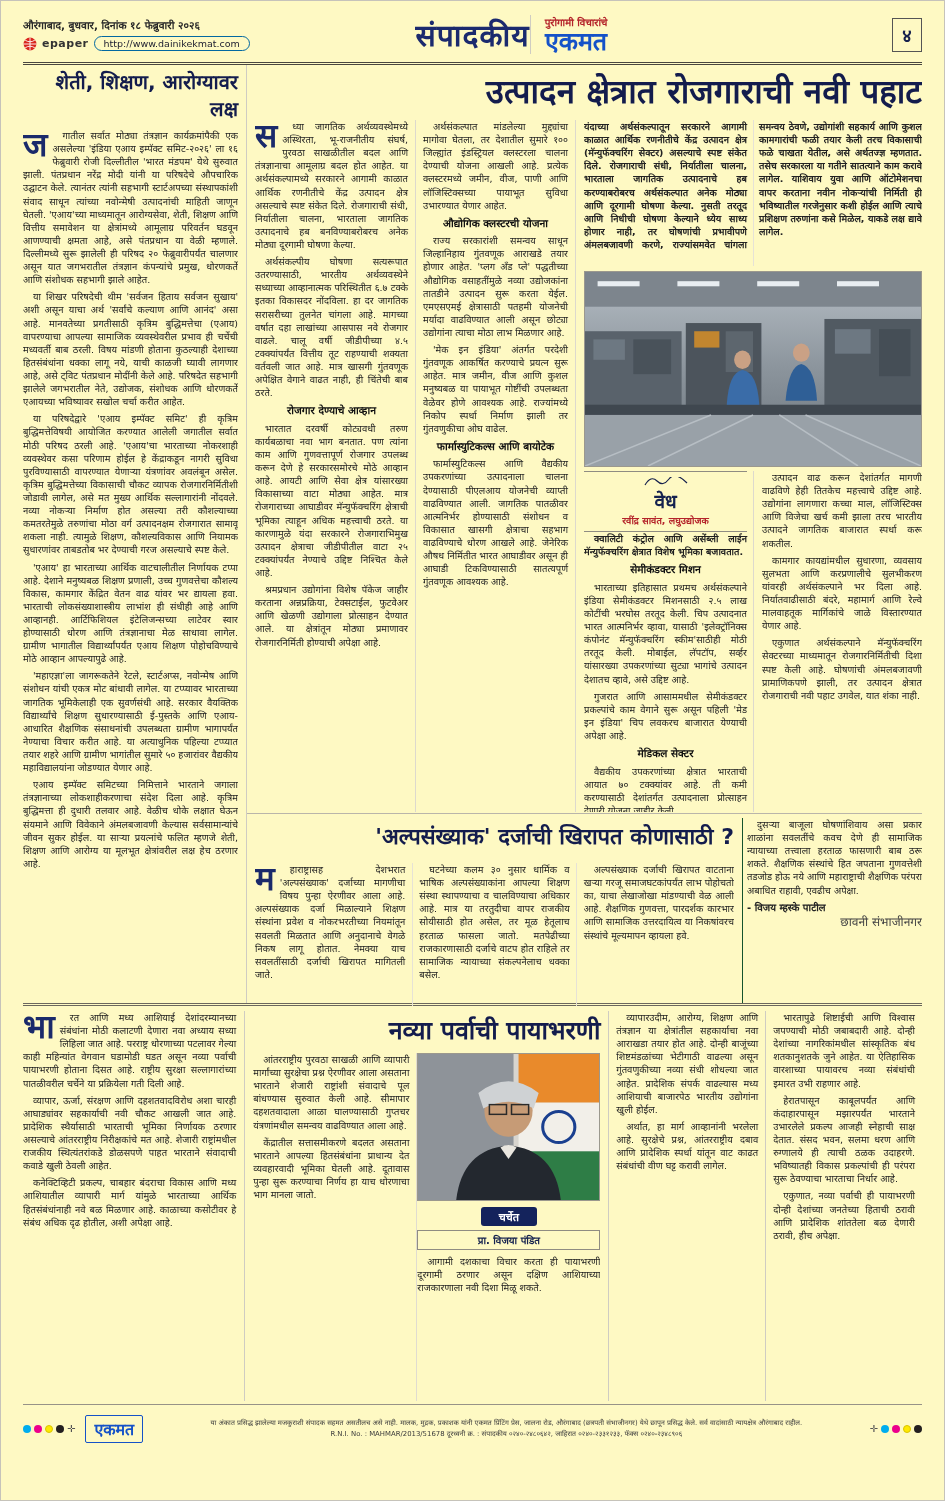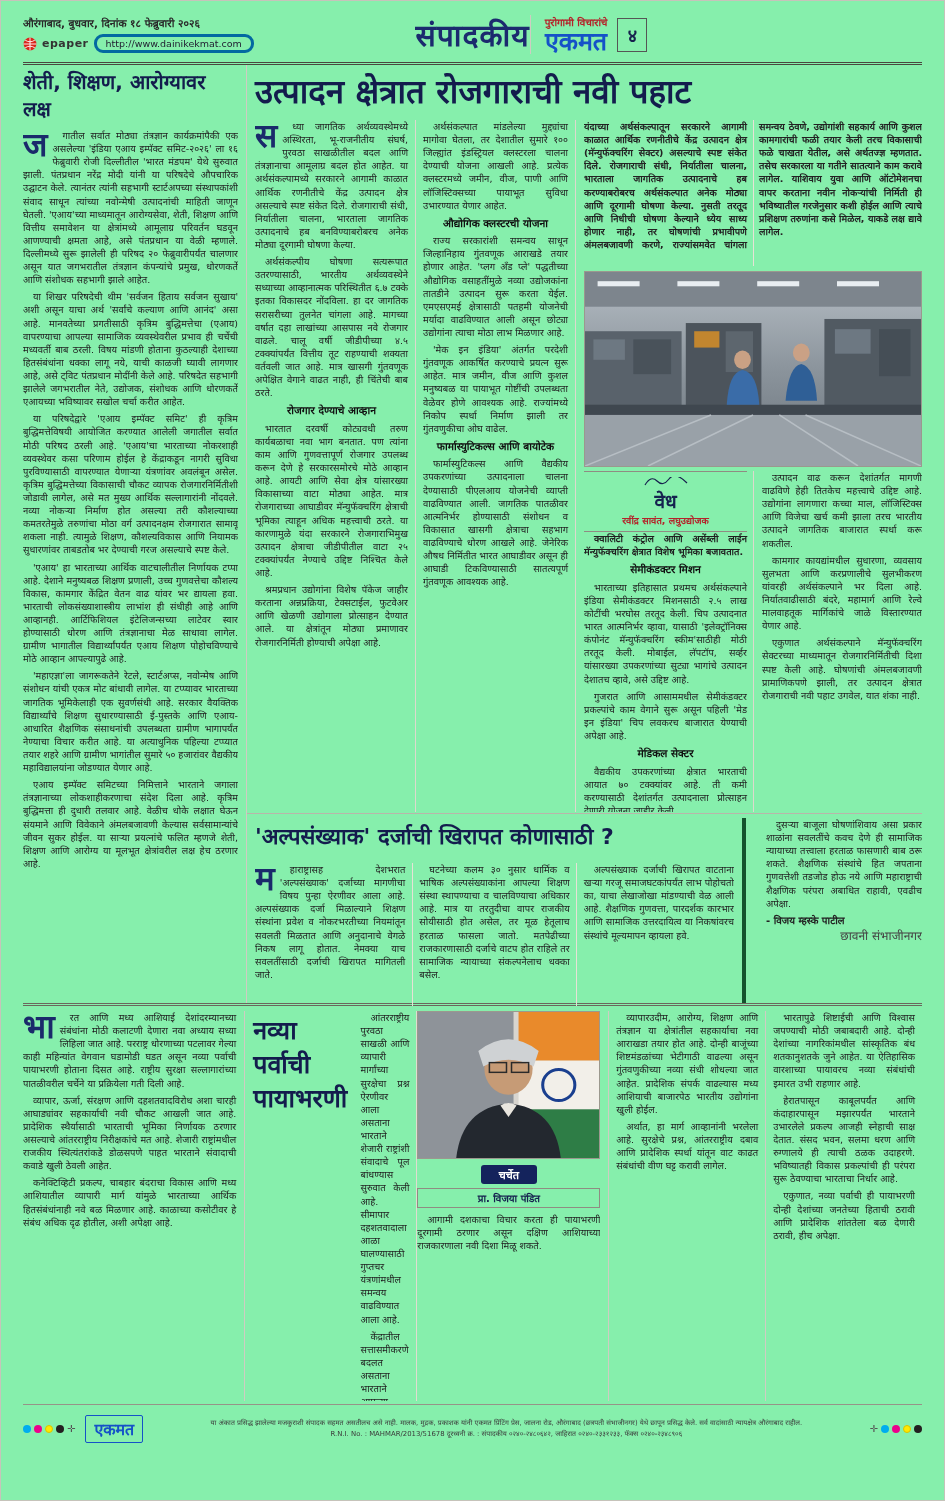--- a/index.html
+++ b/index.html
@@ -1,39 +1,39 @@
 <!DOCTYPE html>
 <html><head>
 <meta charset="utf-8">
 <style>
   *{box-sizing:border-box;margin:0;padding:0}
   html,body{width:945px;height:1501px}
   body{background:#e9e7e1;font-family:"DejaVu Sans","Liberation Sans",sans-serif;color:#222}
-  .page{position:relative;width:945px;height:1501px;background:#86efac;border:1px solid #c6c3ba;padding:6px 22px 4px;overflow:hidden}
+  .page{position:relative;width:945px;height:1501px;background:#fef9c3;border:1px solid #c6c3ba;padding:6px 22px 4px;overflow:hidden}
   
   .hdr{display:flex;align-items:stretch;height:58px;border-bottom:3px double #4a473f;padding:2px 0}
   .hdr-left{flex:1;display:flex;flex-direction:column;justify-content:center;gap:4px}
   .hdr-date{font-size:10.5px;font-weight:bold;color:#2a2a2a}
   .epaper-row{display:flex;align-items:center;gap:5px}
   .epaper-word{font-size:11px;font-weight:bold;color:#333;letter-spacing:.5px}
-  .url-pill{border:3px solid #0369a1;border-radius:9px;padding:1px 9px;font-size:9.5px;color:#223}
+  .url-pill{border:1px solid #0369a1;border-radius:9px;padding:1px 9px;font-size:9.5px;color:#223}
   .hdr-center{display:flex;align-items:center}
   .section-title{font-size:30px;font-weight:bold;color:#1b2a6e;letter-spacing:1px}
-  .hdr-right{flex:1;display:flex;align-items:center;justify-content:flex-start;gap:10px}
+  .hdr-right{flex:1;display:flex;align-items:center;justify-content:space-between;gap:10px}
   .mast{text-align:center;border-left:1px solid #cfccc2;padding-left:14px}
   .tagline{font-size:10px;font-weight:bold;color:#b4232a}
   .brand{font-size:25px;font-weight:bold;color:#1552c8;line-height:1}
   .pgbox{width:30px;height:34px;border:1.5px solid #555;display:flex;align-items:center;justify-content:center;font-size:18px;font-weight:bold;color:#16214d}
   
   .body-text{font-size:9.5px;line-height:1.38;text-align:justify;color:#1f1f1f}
   .para{margin:0 0 4px;text-indent:10px}
   .para.bold{font-weight:bold}
   .subhead{font-size:10.5px;font-weight:bold;text-align:center;margin:3px 0 4px;color:#101010}
   .dropcap{float:left;font-size:33px;line-height:27px;font-weight:bold;color:#1a2a6b;margin:2px 5px 0 0;font-family:"DejaVu Serif","Liberation Serif",serif}
-  h1.headline,h2.headline{font-weight:bold;color:#131c4d;text-align:left}
+  h1.headline,h2.headline{font-weight:bold;color:#131c4d;text-align:right}
   
   .main{display:flex;height:938px}
   .a1{width:224px;padding-right:8px;border-right:1px solid #cfccc2;overflow:hidden}
   .a1 .headline{font-size:20px;margin:3px 0 7px}
   .a1-body{height:calc(100% - 38px);overflow:hidden}
   .right-zone{flex:1;min-width:0;display:flex;flex-direction:column}
   
   .a2{height:748px;padding-left:8px;overflow:hidden}
   .a2 .headline{font-size:33px;padding:3px 0 7px}
   .a2-body{display:flex;height:calc(100% - 56px)}
@@ -48,27 +48,27 @@
   .ucol{width:50%;overflow:hidden;padding-right:6px}
   .ucol.second{border-left:1px solid #ddd9cd;padding:0 0 0 8px}
   .vedh{text-align:center;border-top:1px solid #8f8c82;border-bottom:1px solid #8f8c82;padding:5px 2px 4px;}
   .vedh-label{font-size:19px;font-weight:bold;color:#15224f;line-height:1.1}
   .vedh-author{font-size:9.5px;font-weight:bold;color:#b4232a;margin-top:2px}
   
   .band2{flex:1;display:flex;border-top:1px solid #b9b5aa;padding:4px 0 0 8px;min-height:0}
   .a3{flex:1;min-width:0;padding-right:8px}
   .a3 .headline{font-size:22px;margin:2px 0 13px}
   .a3-body{columns:3;column-gap:14px;column-rule:1px solid #e6e2d6;height:calc(100% - 42px);overflow:hidden}
-  .a3r{width:180px;border-left:4px solid #14532d;padding-left:20px;overflow:hidden}
+  .a3r{width:180px;border-left:1px solid #14532d;padding-left:4px;overflow:hidden}
   .byline{font-weight:bold;text-align:left;font-size:10px;color:#222;margin-top:4px}
   .byline2{text-align:right;font-size:12px;color:#444}
   
   .a4{height:398px;border-top:3px double #6b675d;display:flex;padding-top:5px}
   .a4c1{width:224px;padding-right:8px;border-right:1px solid #cfccc2;overflow:hidden}
-  .a4center{width:366px;display:flex;flex-direction:row;padding:0 8px;min-width:0}
+  .a4center{width:366px;display:flex;flex-direction:column;padding:0 8px;min-width:0}
   .a4center .headline{font-size:25px;margin:1px 0 7px}
   .a4crow{flex:1;display:flex;min-height:0}
   .a4c2{flex:1;padding-right:7px;overflow:hidden}
   .pstack{width:184px;border-left:1px solid #e0dcd0;display:flex;flex-direction:column;min-height:0}
   .photo-frame.small{height:148px;margin:0 0 4px}
   .charchet-pill{margin:2px auto 4px;background:#14235c;color:#fff;font-size:11px;font-weight:bold;padding:2px 18px;border-radius:3px;width:max-content}
   .charchet-author{border:1px solid #8f8c82;text-align:center;font-size:10px;font-weight:bold;color:#15224f;padding:2px 4px;margin-bottom:5px}
   .pstack-text{flex:1;overflow:hidden}
   .a4c3,.a4c4{width:158px;border-left:1px solid #cfccc2;padding:0 7px;overflow:hidden}
   

